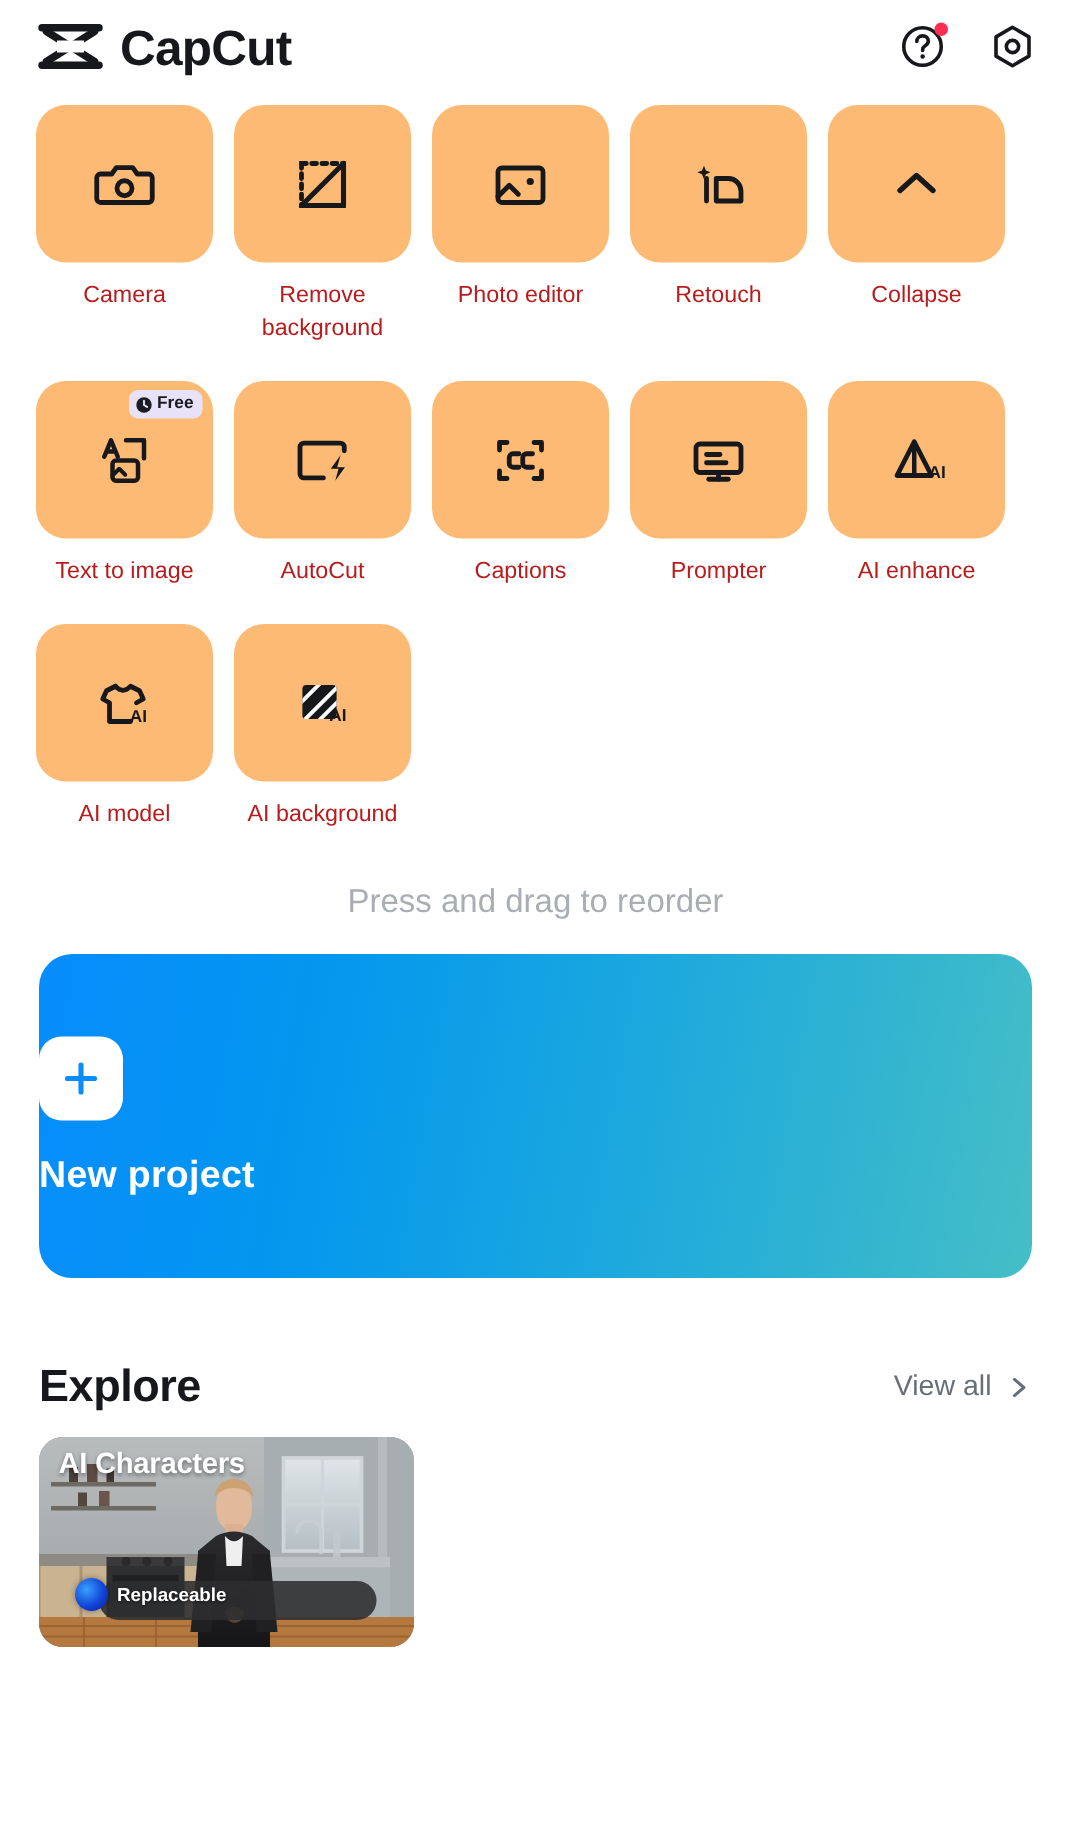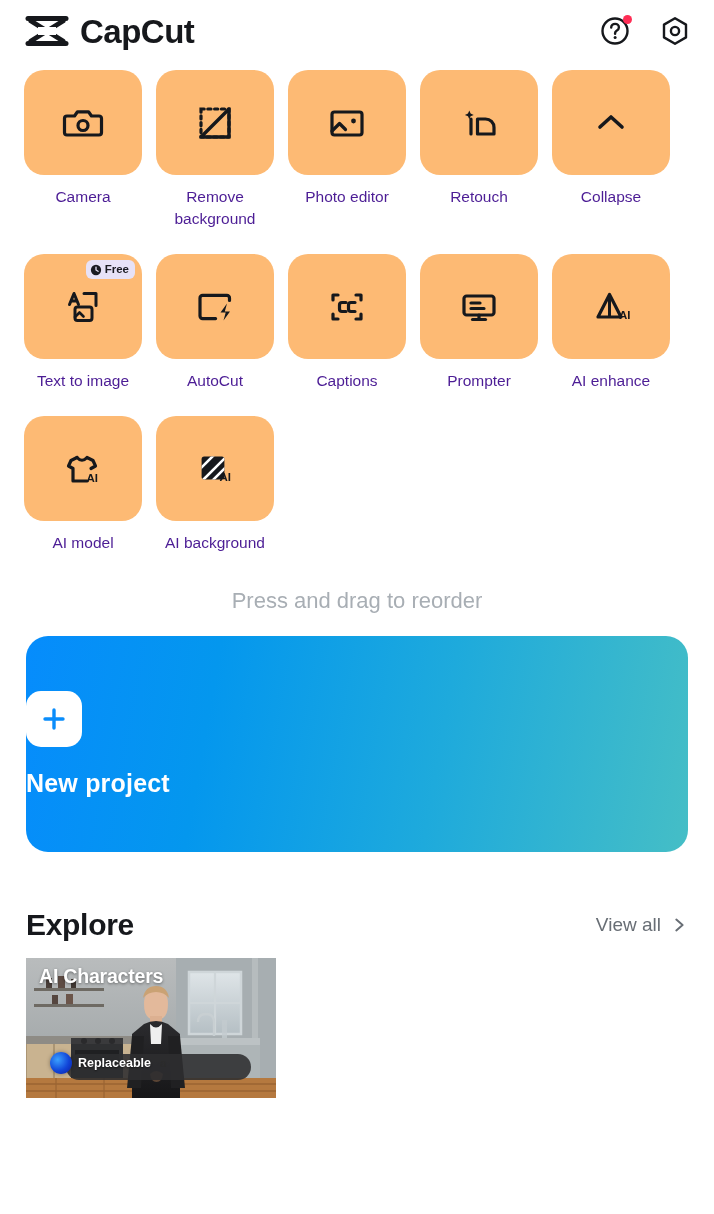--- a/index.html
+++ b/index.html
@@ -68,21 +68,21 @@
     border-radius: 20px;
     background: #fdba74;
     display: flex;
     align-items: center;
     justify-content: center;
   }
   .tool-tile svg { display: block; }
   .tool-label {
     margin-top: 11px;
     font-size: 15.5px;
-    color: #4c1d95;
+    color: #b91c1c;
     text-align: center;
     line-height: 1.42;
     max-width: 118px;
   }
   .free-badge {
     position: absolute;
     top: 6px;
     right: 7px;
     height: 19px;
     padding: 0 6px 0 4px;
@@ -158,21 +158,21 @@
 
   .explore-row {
     padding: 16px 0 0 26px;
     display: flex;
     gap: 14px;
   }
   .explore-card {
     position: relative;
     width: 250px;
     height: 140px;
-    border-radius: 0;
+    border-radius: 16px;
     overflow: hidden;
     cursor: pointer;
     background: #8d8f90;
   }
   .card-scene { position: absolute; inset: 0; }
   .card-title {
     position: absolute;
     left: 13px;
     top: 7px;
     font-size: 19.5px;

